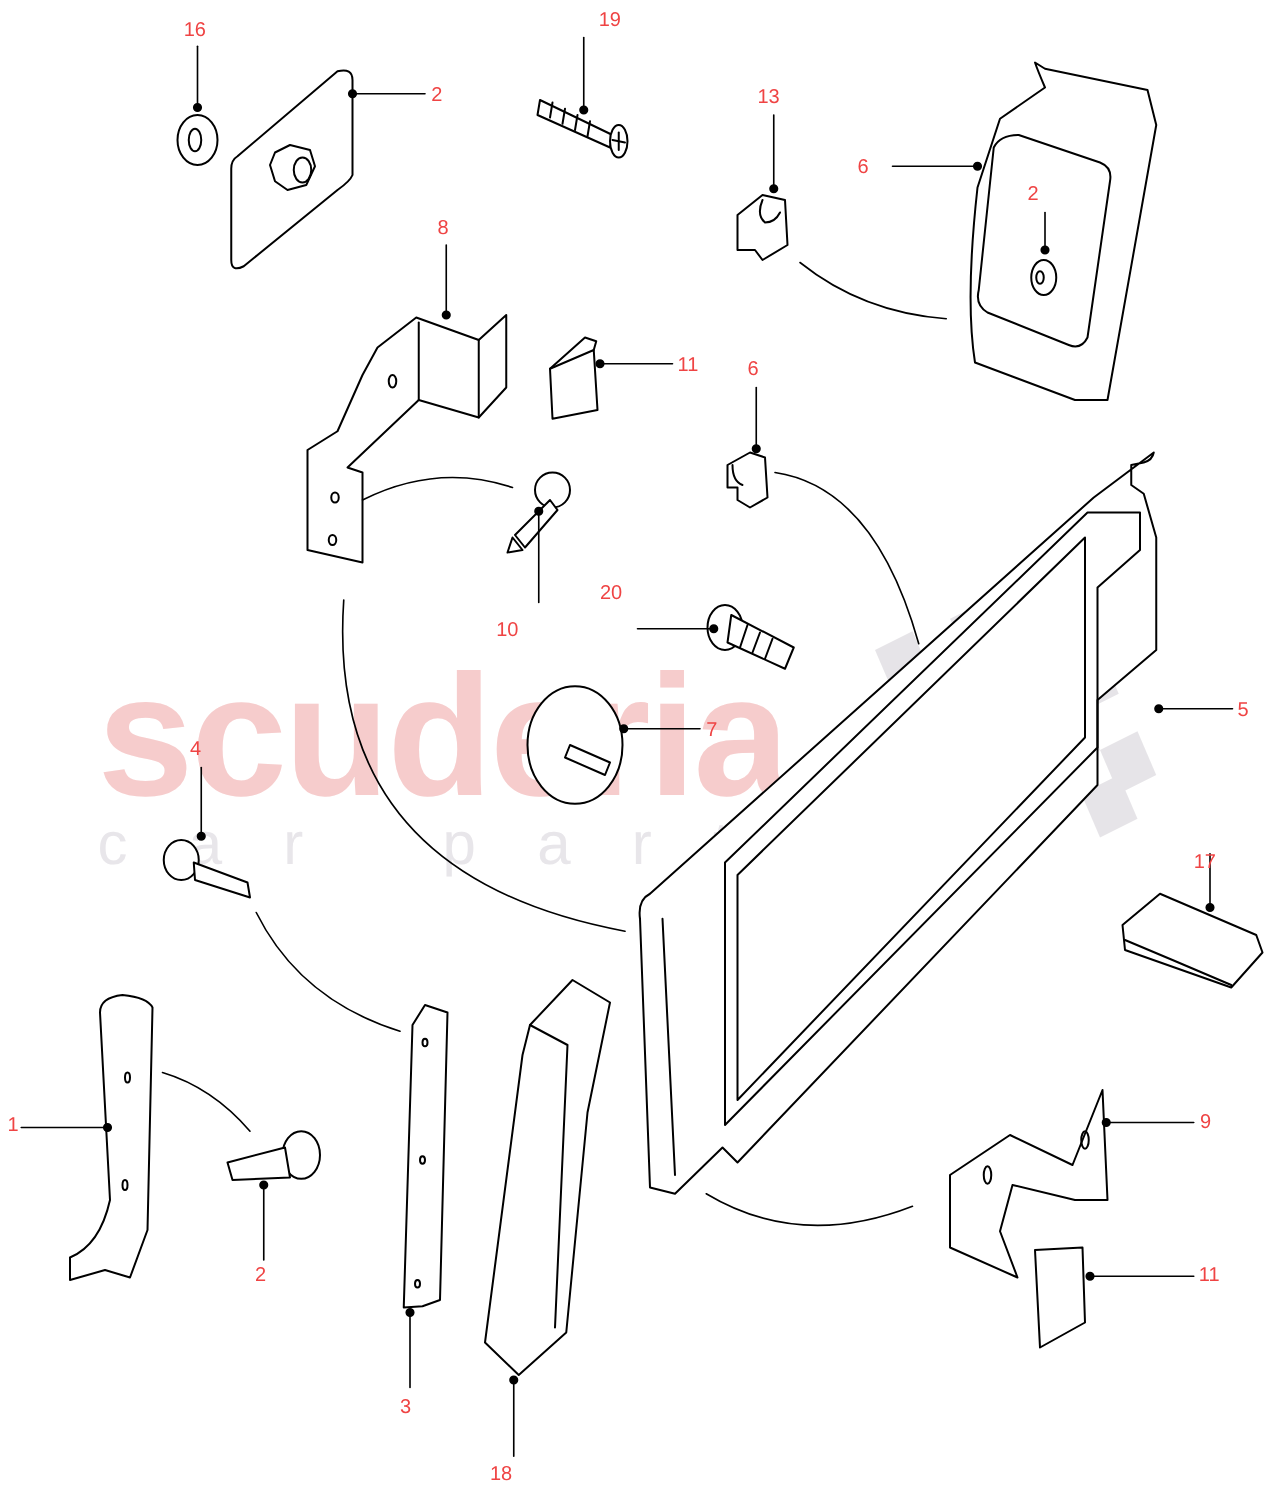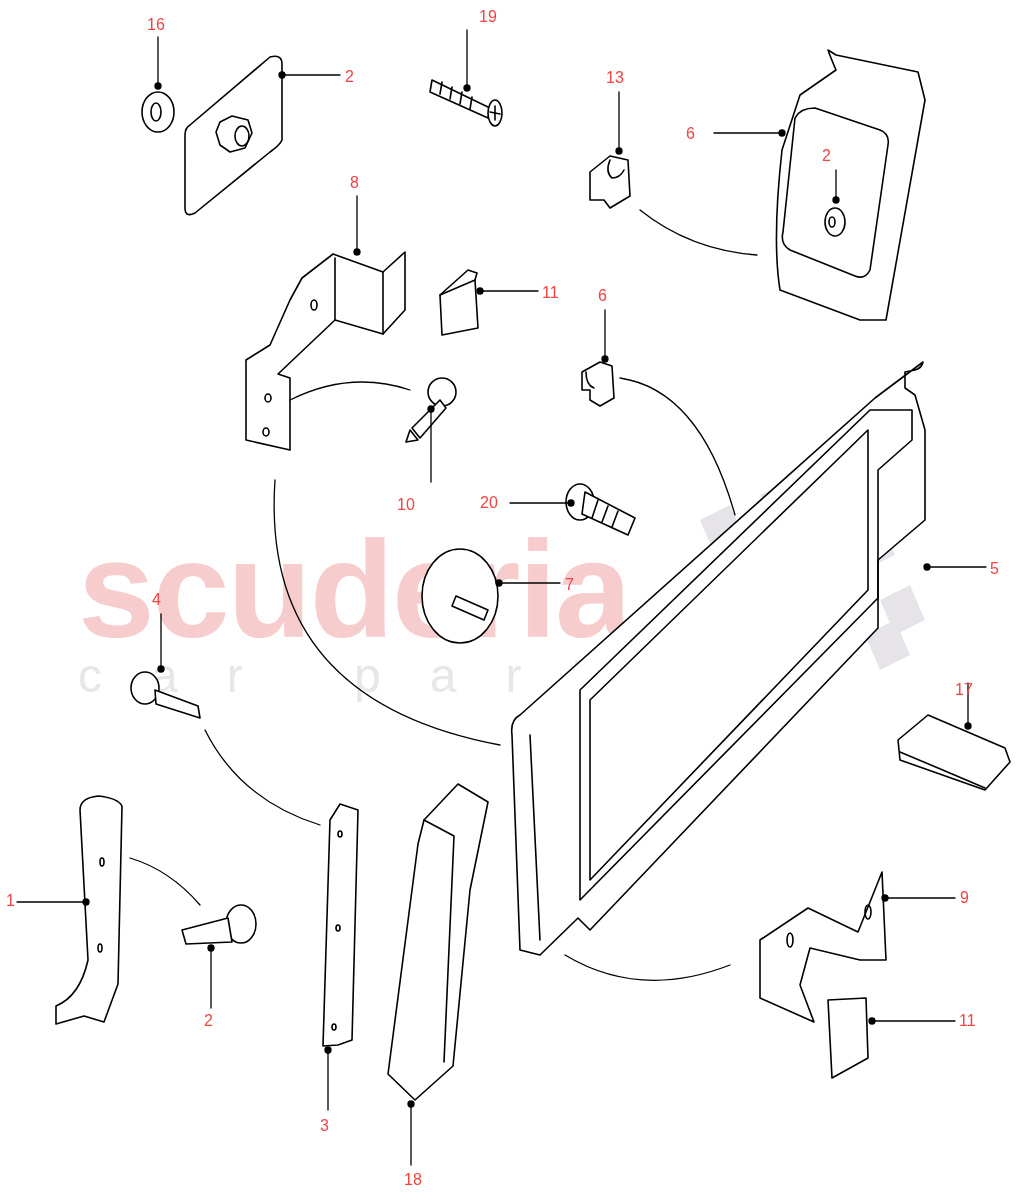--- a/index.html
+++ b/index.html
@@ -226,17 +226,17 @@
   <span class="callout" style="left:960px;top:890px">9</span>
   <span class="callout" style="left:397px;top:497px">10</span>
   <span class="callout" style="left:542px;top:285px">11</span>
   <span class="callout" style="left:959px;top:1013px">11</span>
   <span class="callout" style="left:686px;top:126px">6</span>
   <span class="callout" style="left:606px;top:70px">13</span>
   <span class="callout" style="left:822px;top:148px">2</span>
   <span class="callout" style="left:345px;top:69px">2</span>
   <span class="callout" style="left:147px;top:17px">16</span>
   <span class="callout" style="left:955px;top:682px">17</span>
-  <span class="callout" style="left:404px;top:1172px">18</span>
+  <span class="callout" style="left:392px;top:1172px">18</span>
   <span class="callout" style="left:479px;top:9px">19</span>
-  <span class="callout" style="left:480px;top:495px">20</span>
+  <span class="callout" style="left:480px;top:467px">20</span>
 
 </div>
 
 </body></html>

